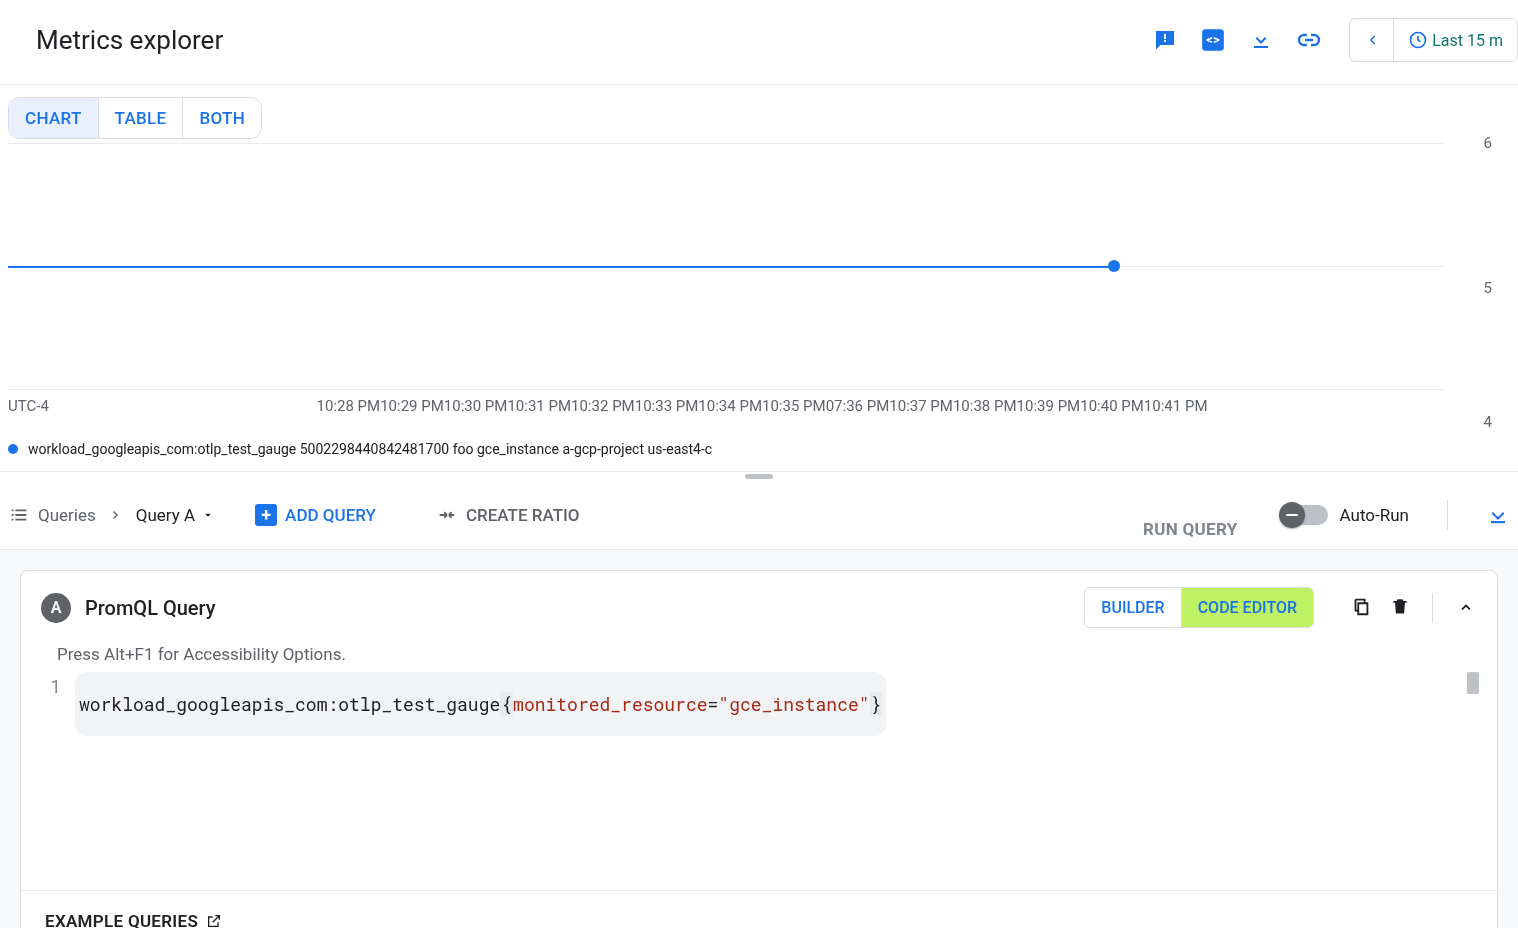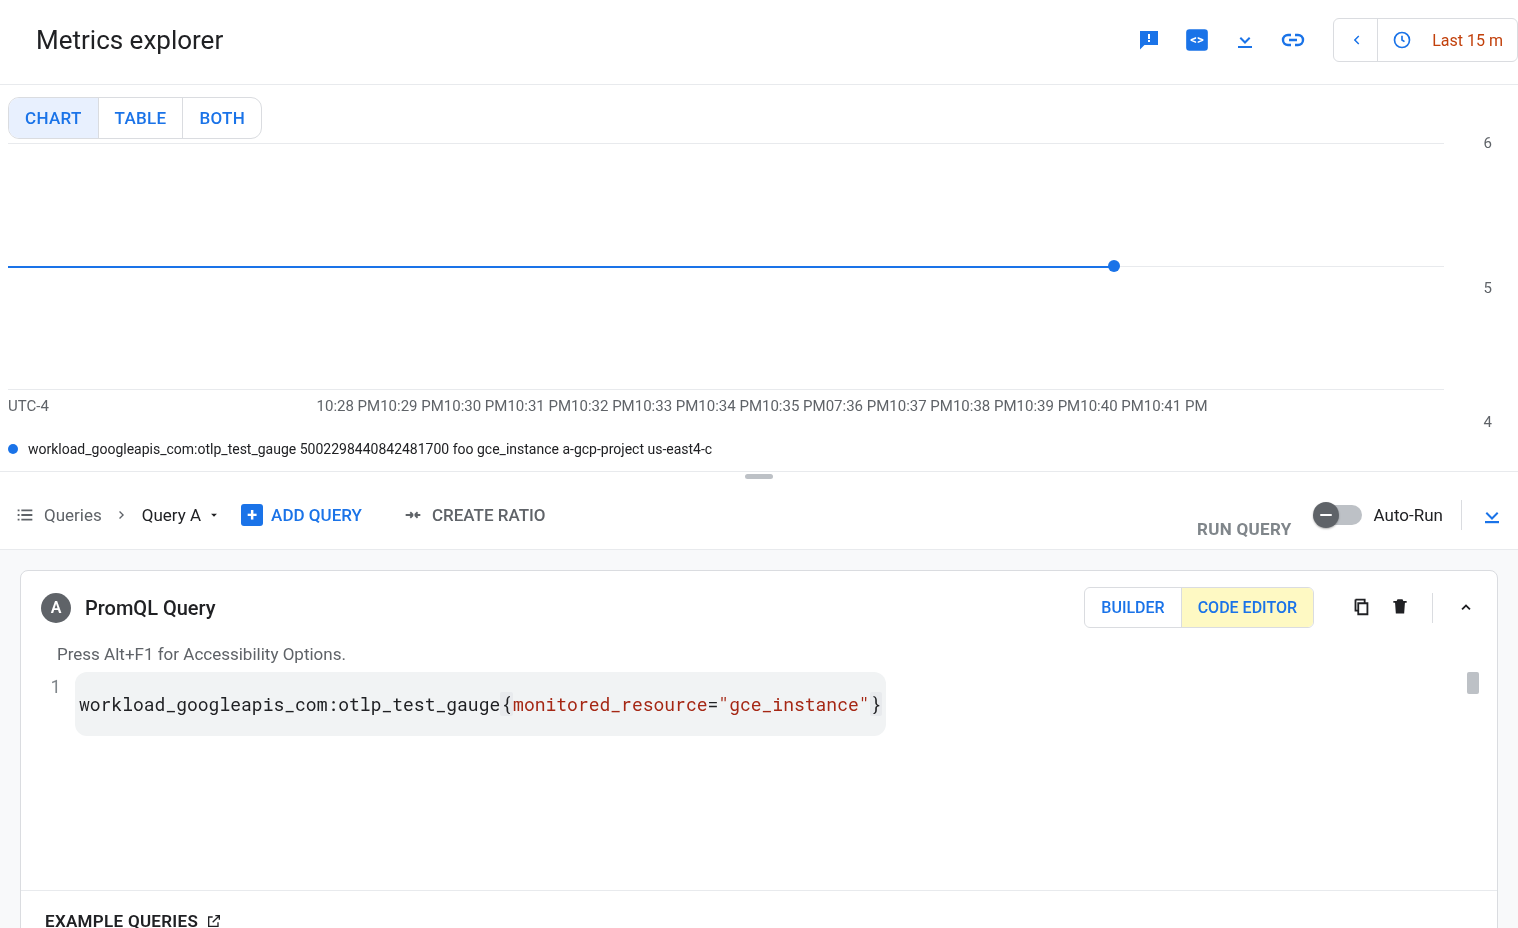--- a/index.html
+++ b/index.html
@@ -46,23 +46,23 @@
     overflow: hidden;
   }
   .time-back {
     width: 44px; height: 44px; display:flex;align-items:center;justify-content:center;
     border-right: 1px solid #dadce0;
     cursor: pointer;
   }
   .time-range {
     display:flex;align-items:center;
     padding: 0 14px;
-    color:#c2410c;
+    color:#0f766e;
     font-size: 16px;
-    gap: 20px;
+    gap: 4px;
     cursor: pointer;
   }
   .view-tabs {
     display:inline-flex;
     border: 1px solid #dadce0;
     border-radius: 11px;
     overflow: hidden;
     margin: 12px 0 0 8px;
   }
   .view-tab {
@@ -132,23 +132,23 @@
   .drag-handle {
     display:flex;justify-content:center;
     padding: 2px 0 2px;
   }
   .drag-handle div {
     width: 28px; height: 5px; background:#bdc1c6; border-radius: 3px;
   }
 
   .query-toolbar {
     display:flex;align-items:center;
-    padding: 10px 14px;
+    padding: 10px 8px;
     font-size: 17px;
-    gap: 0;
+    gap: 20px;
     border-bottom: 1px solid #e8eaed;
     background:#fff;
   }
   .qt-left { display:flex;align-items:center;gap:8px;color:#5f6368; }
   .qt-left .chev { margin: 0 4px; }
   .qt-query-sel { color:#202124; display:flex;align-items:center;gap:6px;cursor:pointer; }
   .add-query {
     display:flex;align-items:center;gap:8px;
     color:#1a73e8; font-weight:500; cursor:pointer;
     margin-left: 20px;
@@ -193,21 +193,21 @@
   }
   .panel-title { font-size:20px;font-weight:500;color:#202124; }
   .panel-head .spacer { flex:1; }
   .mode-toggle {
     display:flex;border:1px solid #dadce0;border-radius:6px;overflow:hidden;
   }
   .mode-toggle div {
     padding: 10px 16px;font-size:16px;font-weight:500;color:#1a73e8;cursor:pointer;
   }
   .mode-toggle div + div { border-left:1px solid #dadce0; }
-  .mode-toggle .active { background:#fef9c3; }
+  .mode-toggle .active { background:#bef264; }
   .panel-actions { display:flex;align-items:center;gap:18px;margin-left:22px;}
   .hint {
     padding: 0 36px 8px; color:#5f6368; font-size:17px;
   }
   .editor {
     padding: 0 14px 18px;
     position:relative;
   }
   .editor-line {
     display:flex;align-items:flex-start;

